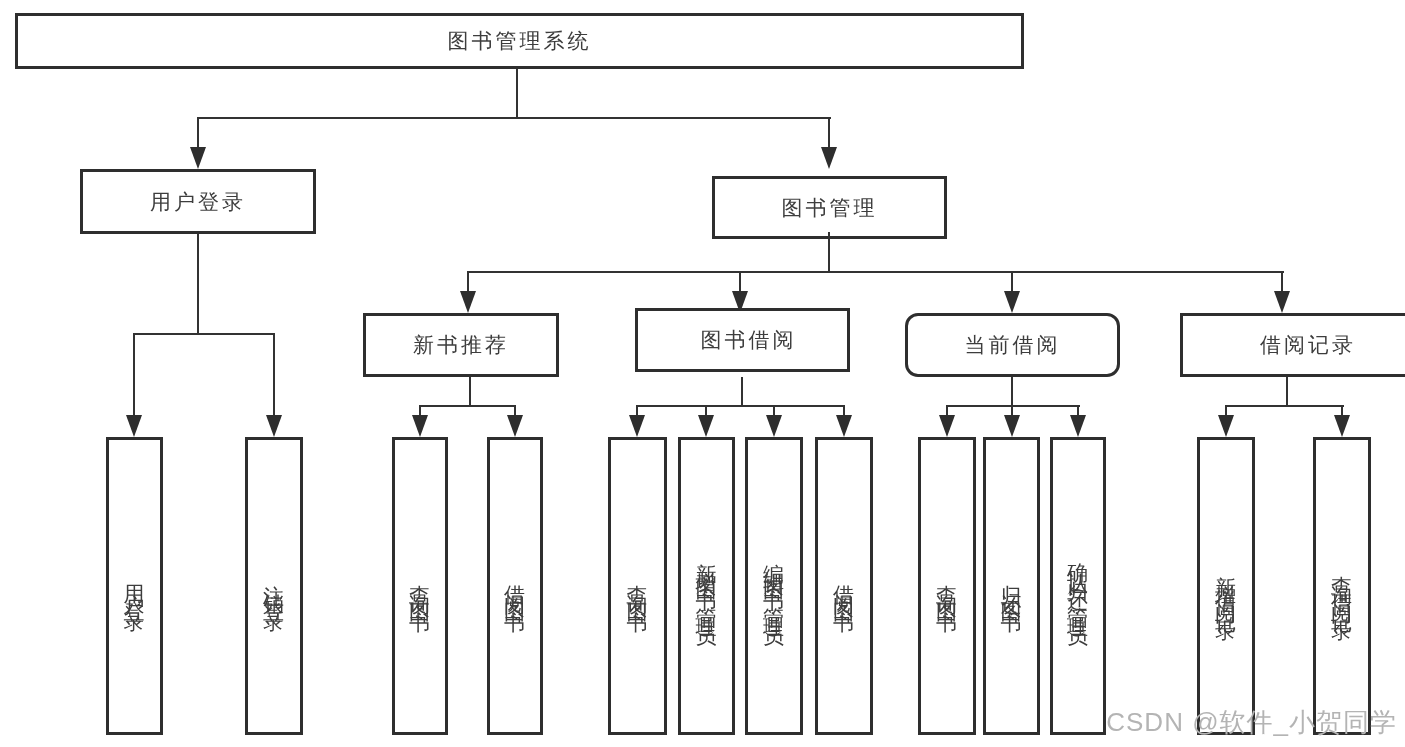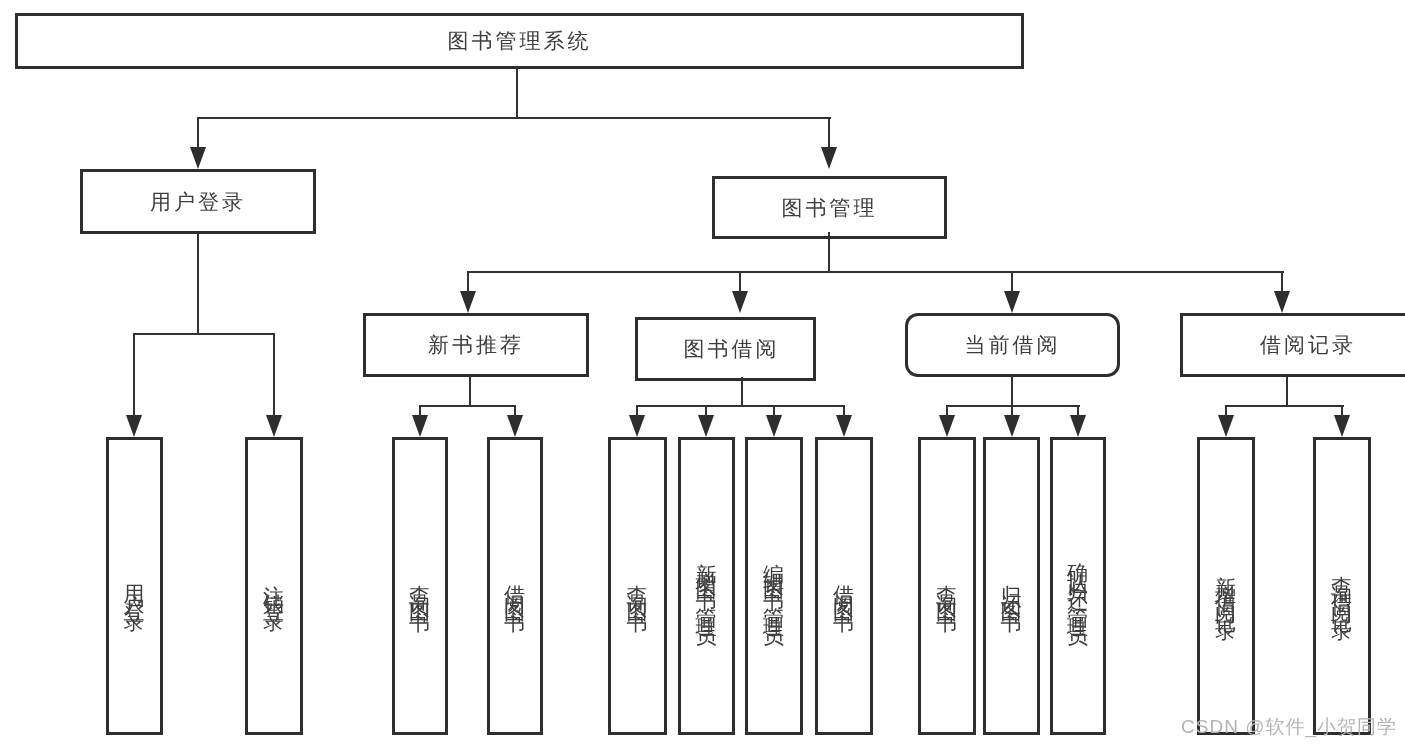--- a/index.html
+++ b/index.html
@@ -53,21 +53,21 @@
     height: 0;
     border-left: 8px solid transparent;
     border-right: 8px solid transparent;
     border-top: 22px solid #2e2e2e;
   }
   .watermark {
     position: absolute;
     right: 8px;
     bottom: 7px;
     color: #b4b4b4;
-    font-size: 19px;
+    font-size: 26px;
     letter-spacing: 1px;
     z-index: 5;
   }
 </style>
 </head>
 <body>
 
 <div class="canvas">
 
   <div class="node" style="left:15px; top:13px; width:1009px; height:56px;">图书管理系统</div>
@@ -93,22 +93,22 @@
   <div class="hline" style="left:467px; top:271px; width:817px;"></div>
   <div class="vline" style="left:467px; top:271px; height:24px;"></div>
   <div class="arr" style="left:460px; top:291px;"></div>
   <div class="vline" style="left:739px; top:271px; height:24px;"></div>
   <div class="arr" style="left:732px; top:291px;"></div>
   <div class="vline" style="left:1011px; top:271px; height:24px;"></div>
   <div class="arr" style="left:1004px; top:291px;"></div>
   <div class="vline" style="left:1281px; top:271px; height:24px;"></div>
   <div class="arr" style="left:1274px; top:291px;"></div>
 
-  <div class="node" style="left:363px; top:313px; width:226px; height:64px;">新书推荐</div>
-  <div class="node" style="left:635px; top:317px; width:181px; height:64px;padding-left:12px;">图书借阅</div>
+  <div class="node" style="left:363px; top:313px; width:196px; height:64px;">新书推荐</div>
+  <div class="node" style="left:635px; top:308px; width:215px; height:64px;padding-left:12px;">图书借阅</div>
   <div class="node" style="left:905px; top:313px; width:215px; height:64px;border-radius:13px;">当前借阅</div>
   <div class="node" style="left:1180px; top:313px; width:256px; height:64px;text-align:center;">借阅记录</div>
 
   <div class="vline" style="left:469px; top:377px; height:29px;"></div>
   <div class="hline" style="left:419px; top:405px; width:97px;"></div>
   <div class="vline" style="left:419px; top:405px; height:13px;"></div>
   <div class="arr" style="left:412px; top:415px;"></div>
   <div class="vline" style="left:514px; top:405px; height:13px;"></div>
   <div class="arr" style="left:507px; top:415px;"></div>
 

